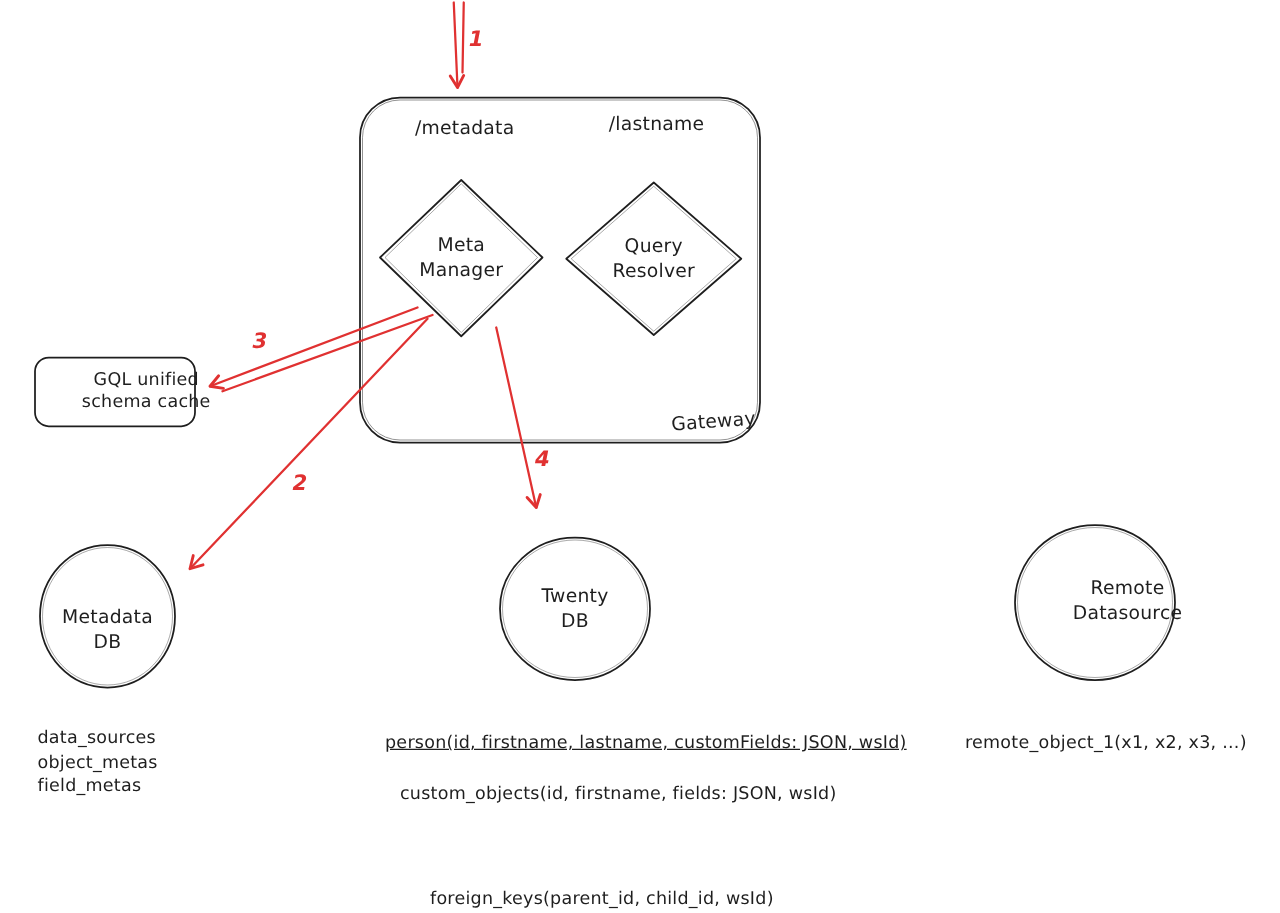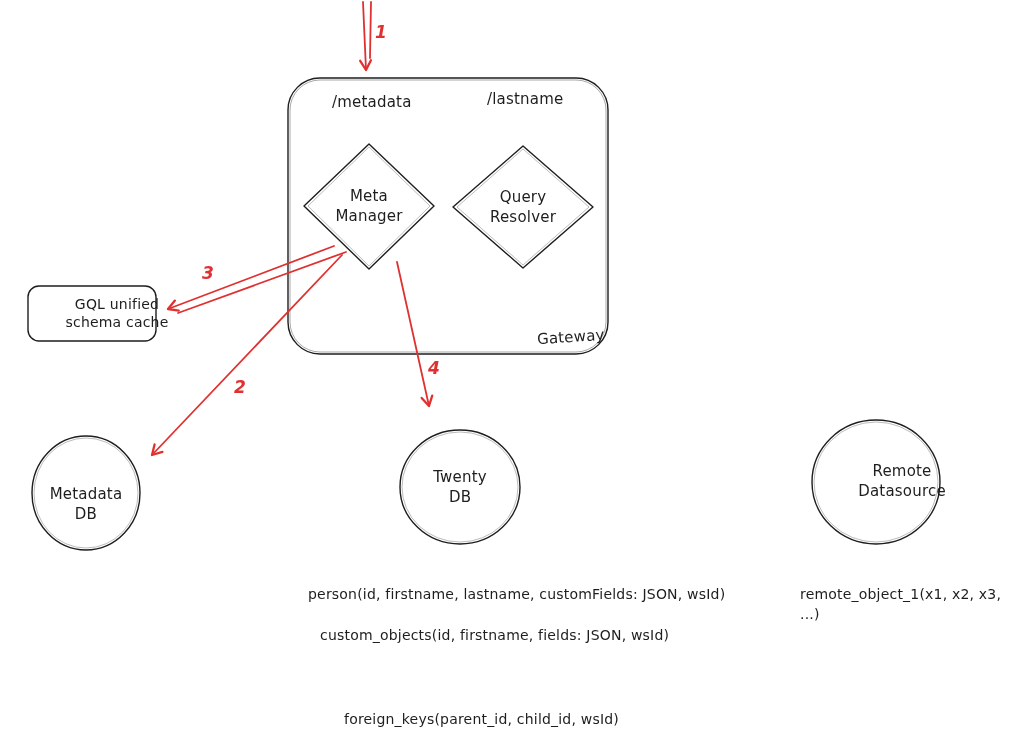--- a/index.html
+++ b/index.html
@@ -105,18 +105,21 @@
   <div class="label center" style="left:460px; top:487px;">Twenty
 DB</div>
   <div class="label center" style="left:876px; top:481px;margin-left:26px;">Remote
 Datasource</div>
 
   <div class="step" style="left:375px; top:22px;">1</div>
   <div class="step" style="left:234px; top:377px;">2</div>
   <div class="step" style="left:202px; top:263px;">3</div>
   <div class="step" style="left:428px; top:358px;">4</div>
 
-  <div class="schema" style="left:308px; top:585px;">person(id, firstname, lastname, customFields: JSON, wsId)</div>
+  <div class="schema" style="left:30px; top:581px;">data_sources
+object_metas
+field_metas</div>
+  <div class="schema" style="left:308px; top:585px;text-decoration:underline;">person(id, firstname, lastname, customFields: JSON, wsId)</div>
   <div class="schema" style="left:320px; top:626px;">custom_objects(id, firstname, fields: JSON, wsId)</div>
-  <div class="schema" style="left:772px; top:585px;margin-left:28px;">remote_object_1(x1, x2, x3, ...)</div>
+  <div class="schema" style="left:772px; top:585px;">remote_object_1(x1, x2, x3, ...)</div>
   <div class="schema" style="left:344px; top:696px;margin-top:14px;">foreign_keys(parent_id, child_id, wsId)</div>
 
 </div>
 
 </body></html>

